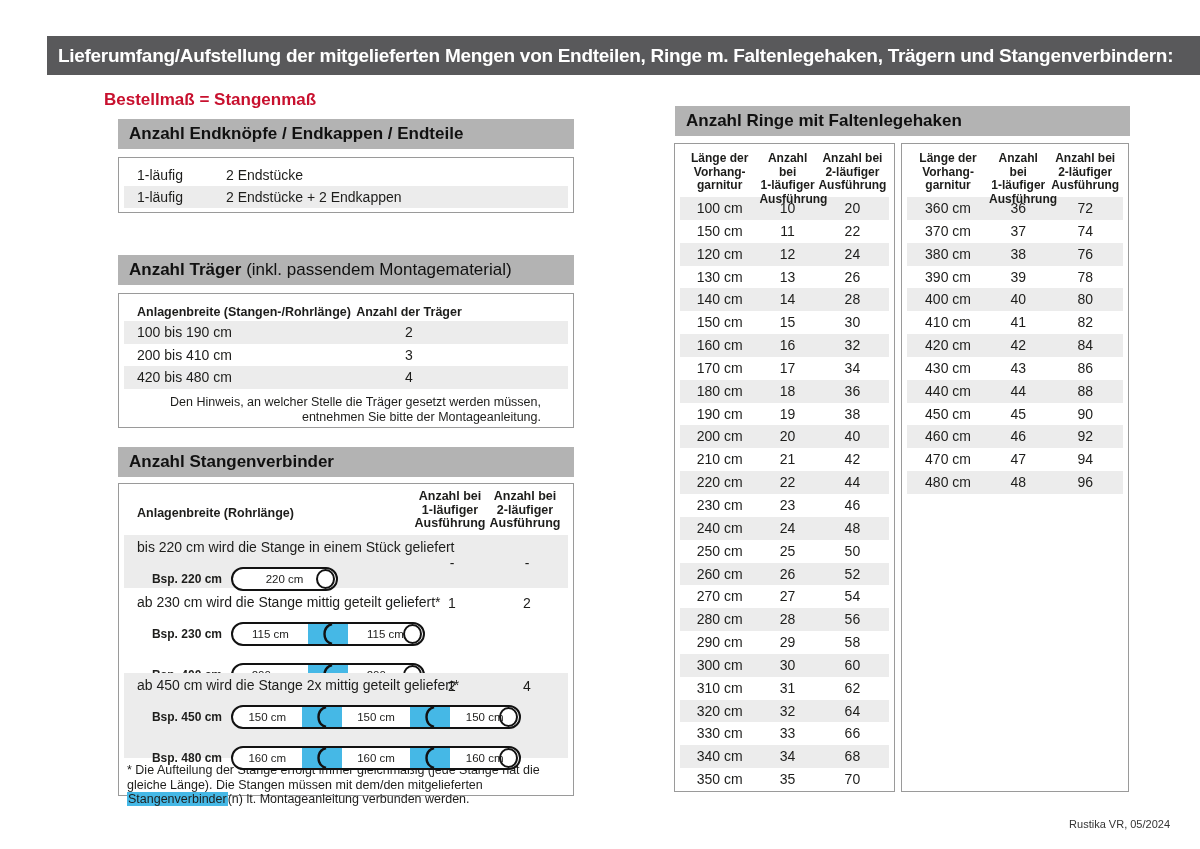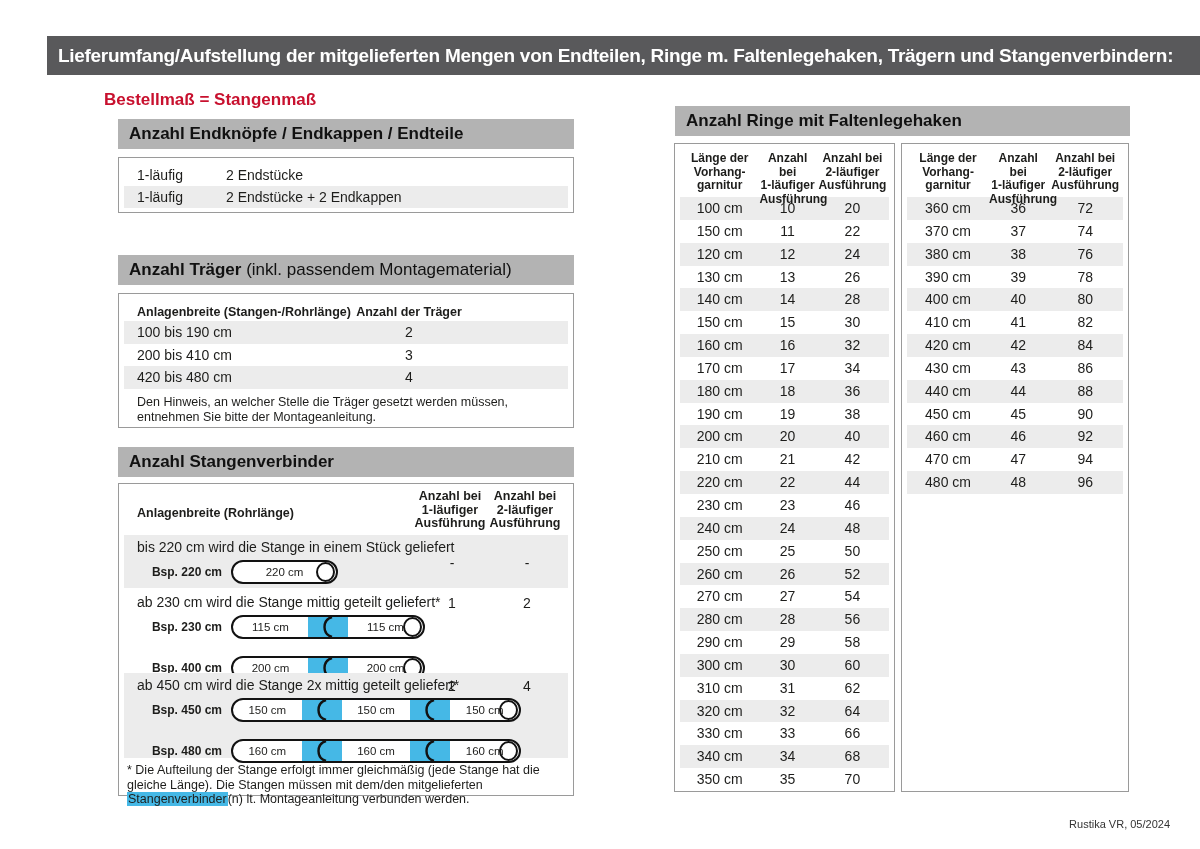--- a/index.html
+++ b/index.html
@@ -37,42 +37,42 @@
 
   
   #box-traeger { left:118px; top:293px; width:456px; height:135px; }
   .tr-head { position:relative; margin-top:11px; height:16px; font-size:12.5px; font-weight:bold; }
   .tr-head .h1 { margin-left:18px; }
   .tr-head .h2 { position:absolute; left:210px; top:0; width:160px; text-align:center; }
   .tr-row { position:relative; height:22.5px; line-height:22.5px; margin:0 5px; font-size:14px; }
   .tr-row.gray { background:#ececec; }
   .tr-row .w { margin-left:13px; }
   .tr-row .c { position:absolute; left:205px; top:0; width:160px; text-align:center; }
-  .tr-note { margin:6px 18px 0; font-size:12.5px; line-height:15px; width:404px; }
+  .tr-note { margin:6px 18px 0; font-size:12.5px; line-height:15px; width:404px;text-align:right; }
 
   
   #box-verbinder { left:118px; top:483px; width:456px; height:313px; }
   .vb-head { position:relative; height:51px; font-size:12.5px; font-weight:bold; }
   .vb-head .vh1 { position:absolute; left:18px; top:22px; }
   .vb-head .vh2, .vb-head .vh3 { position:absolute; top:6px; width:84px; text-align:center;
                                  white-space:pre-line; line-height:13.5px; }
   .vb-head .vh2 { left:289px; }
   .vb-head .vh3 { left:364px; }
   .vgroup { position:relative; margin:0 5px; }
   .vgroup.gray { background:#ececec; }
   #vg1 { height:53px; }
   #vg2 { height:83px; margin-top:2px; }
   #vg3 { height:85px; }
   .vg-text { font-size:14px; padding:4px 0 0 13px; }
   .vg-cnt1, .vg-cnt2 { position:absolute; width:80px; text-align:center; font-size:14px; }
   .vg-cnt1 { left:288px; }
   .vg-cnt2 { left:363px; }
   .cnt-top { top:5px; }
   .cnt-mid { top:20px; }
-  .bsp-row { display:flex; align-items:center; height:24px; margin-top:5px; }
+  .bsp-row { display:flex; align-items:center; height:24px; margin-top:12px; }
   .bsp-row + .bsp-row { margin-top:17px; }
   .bsp-lbl { width:98px; text-align:right; font-weight:bold; font-size:12px; flex:none; }
   .rod { position:relative; display:flex; align-items:center; height:24px; margin-left:9px;
          border:2px solid #121212; border-radius:12px; background:#fff; box-sizing:border-box; flex:none; }
   .rod.w107 { width:107px; }
   .rod.w194 { width:194px; }
   .rod.w290 { width:290px; }
   .seg { flex:1; text-align:center; font-size:11.5px; white-space:nowrap; }
   .conn { position:relative; width:40px; height:100%; background:#45b8e6; flex:none; }
   .arc { position:absolute; left:11px; top:0; width:14px; height:100%; }

